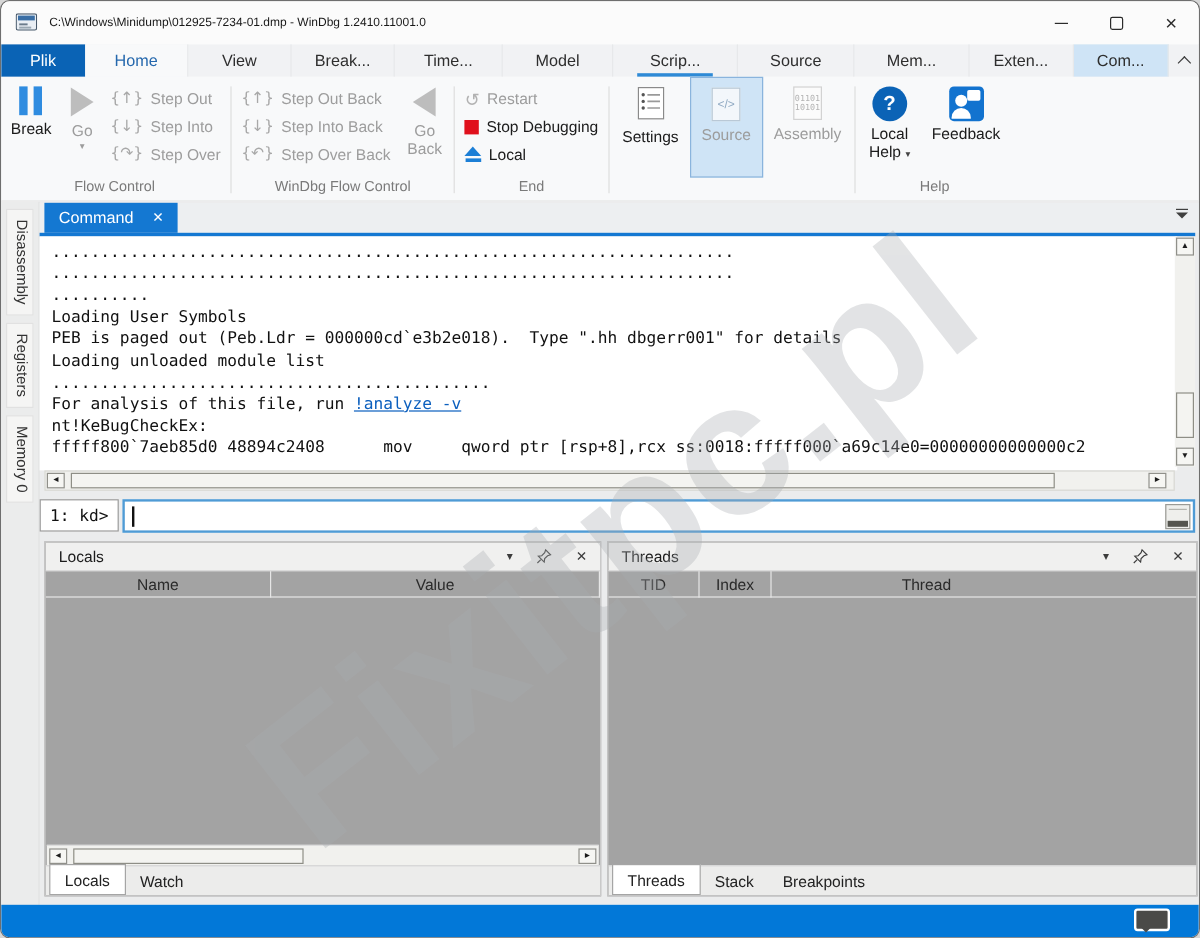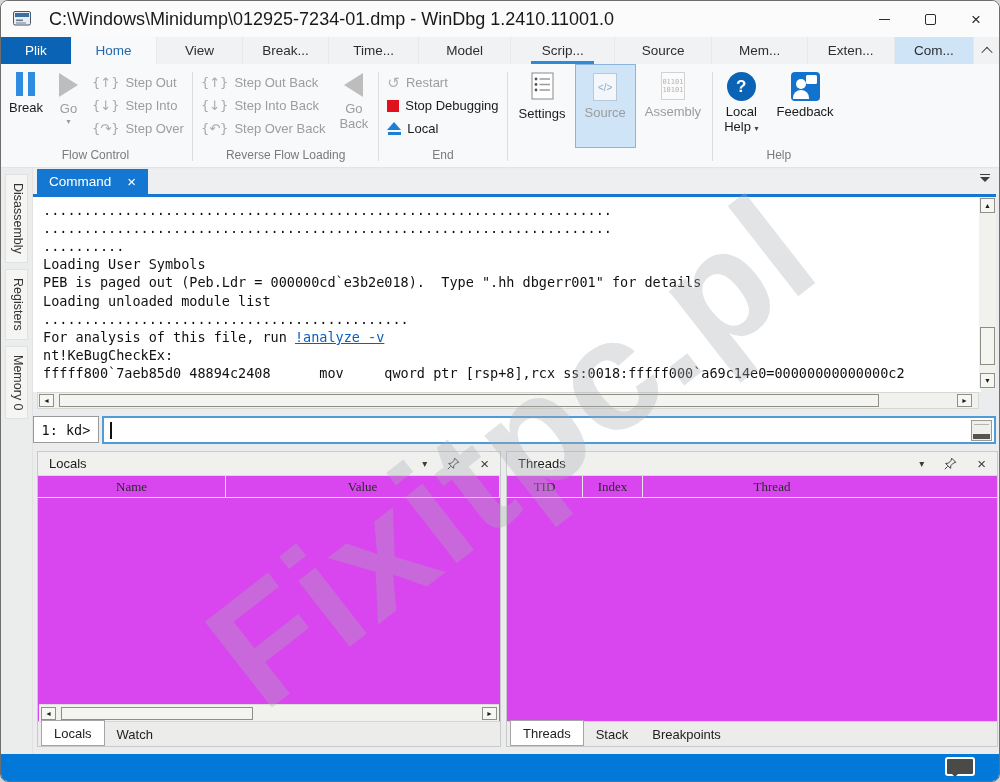--- a/index.html
+++ b/index.html
@@ -4,21 +4,21 @@
 <style>
   * { box-sizing: border-box; margin: 0; padding: 0; }
   html,body { background:#d6d6d6; font-family:"Liberation Sans", sans-serif; }
   #win { position:relative; width:1000px; height:782px; background:#fff;
          border:1px solid #6e6e6e; border-radius:8px; overflow:hidden; }
 
   
   .titlebar { position:absolute; top:0; left:0; right:0; height:36px; background:#fbfbfb;
               display:flex; align-items:center; z-index:80; }
   .appicon { margin-left:12px; display:flex; }
-  .wtitle { font-size:18px; color:#191919; margin-left:18px;text-align:center; }
+  .wtitle { font-size:10px; color:#191919; margin-left:10px;text-align:center; }
   .capbtns { margin-left:auto; display:flex; height:36px; }
   .capbtn { width:46px; height:36px; display:flex; align-items:center; justify-content:center; color:#2b2b2b; }
   .min-glyph { width:11px; border-top:1.4px solid #2b2b2b; }
   .max-glyph { width:11px; height:11px; border:1.4px solid #2b2b2b; border-radius:2px; }
   .close-glyph { font-size:17px; line-height:1; }
 
   
   .tabrow { position:absolute; top:36px; left:0; right:0; height:27px; background:#f1f2f4;
             display:flex; z-index:80; }
   .rtab { height:27px; display:flex; align-items:center; justify-content:center;
@@ -123,30 +123,30 @@
             align-items:center; justify-content:center; color:#111; }
   .cmdinput { flex:1; margin-left:3px; border:2px solid #4f9bd5; background:#fff;
               display:flex; align-items:center; padding:0 2px; }
   .caret { width:2px; height:17px; background:#111; margin-left:4px; }
   .inscroll { width:21px; height:21px; border:1px solid #9a9a95; background:#efefec;
               margin-left:auto; position:relative; }
   .inscroll::before { content:""; position:absolute; left:2px; right:2px; top:3px; height:1px; background:#b5b5af; }
   .inscroll::after { content:""; position:absolute; left:1px; right:1px; bottom:1px; height:5px; background:#55554f; }
 
   
-  .panel { position:absolute; background:#d946ef; border:1px solid #c9c9c9; z-index:6; overflow:hidden; }
+  .panel { position:absolute; background:#a3a3a3; border:1px solid #c9c9c9; z-index:6; overflow:hidden; }
   #locals { left:36px; top:450px; width:464px; height:296px; }
   #threads { left:505px; top:450px; width:492px; height:296px; }
   .phead { height:24px; background:#f0f0ef; border-bottom:1px solid #dadada; display:flex;
            align-items:center; padding:0 11px; font-size:13px; color:#1c1c1c; }
   .phead .sp { flex:1; }
   .phicon { margin-left:20px; color:#3c3c3c; font-size:10px; display:flex; align-items:center; }
   .phicon.x { font-size:15px; }
   .pcols { height:22px; display:flex; font-size:13px; color:#2a2a2a; border-bottom:1px solid #e6e6e6; }
-  .pcol { display:flex; align-items:center; justify-content:center; border-right:1px solid #e6e6e6; height:22px;font-family:Liberation Serif, serif; }
+  .pcol { display:flex; align-items:center; justify-content:center; border-right:1px solid #e6e6e6; height:22px; }
   .plscroll { position:absolute; left:1px; right:1px; bottom:25px; height:17px; background:#f1f1ee;
               border-top:1px solid #ddd; }
   .plscroll .lf { position:absolute; left:2px; top:2px; width:15px; height:13px; }
   .plscroll .rt { position:absolute; right:2px; top:2px; width:15px; height:13px; }
   .plscroll .th { position:absolute; left:22px; top:2px; width:192px; height:13px;
                   background:#f4f4f1; border:1px solid #8e8e86; }
   .ptabs { position:absolute; left:0; right:0; bottom:0; height:25px; background:#ececeb;
            border-top:1px solid #d6d6d6; display:flex; align-items:stretch; padding-left:3px; font-size:13px; }
   .ptab { display:flex; align-items:center; padding:0 12px; color:#222; }
   .ptab.active { background:#fff; border:1px solid #a5a5a5; margin-top:-2px; }
@@ -279,21 +279,21 @@
               <span class="sicon">{↶}</span>
               <span>Step Over Back</span>
             </div>
         </div>
         <div class="bigbtn dis">
           <span class="playicon left"></span>
           <span class="twoline"><span>Go</span><br>
           <span>Back</span></span>
         </div>
       </div>
-      <div class="rgl">Reverse Flow Loading</div>
+      <div class="rgl">WinDbg Flow Control</div>
     </div>
     <div class="rdiv"></div>
     <div class="rgroup">
       <div class="rgc">
         <div class="srows">
           <div class="srow">
               <span class="restarticon">↺</span>
               <span>Restart</span>
             </div>
           <div class="srow en">

